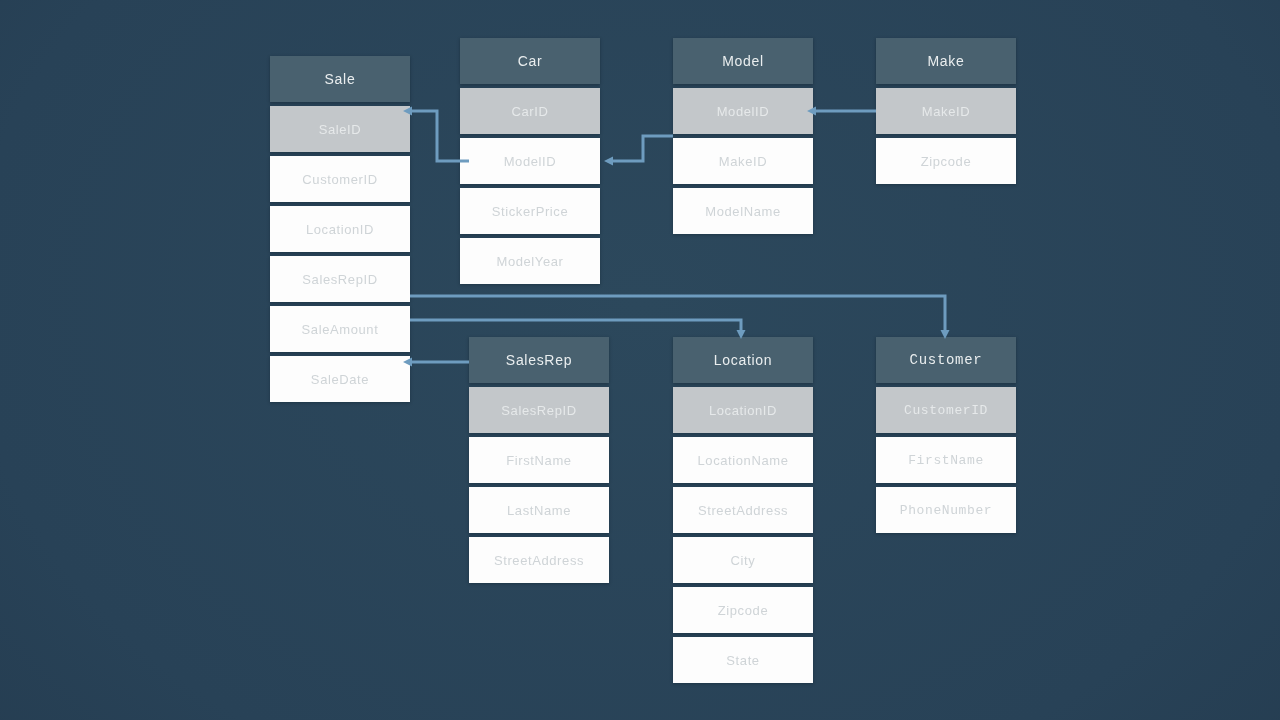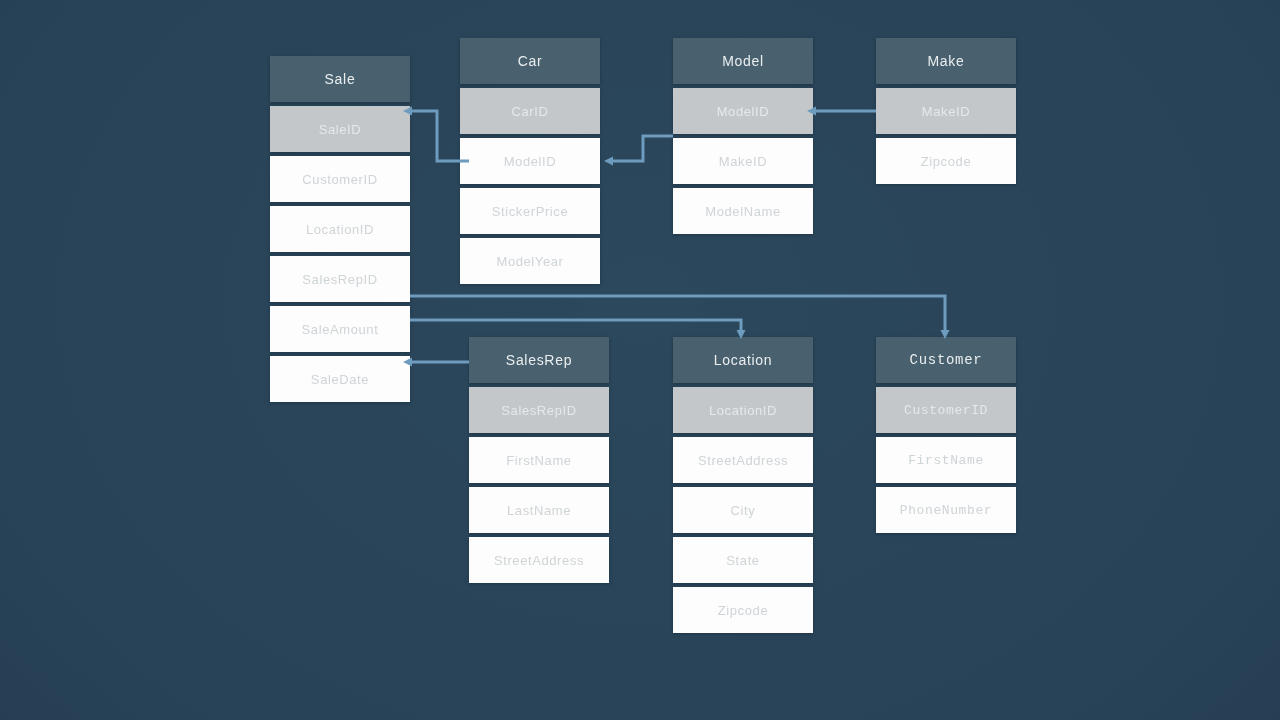--- a/index.html
+++ b/index.html
@@ -88,24 +88,25 @@
       <div class="table" style="left: 469px; top: 337px;">
         <div class="hdr">SalesRep</div>
         <div class="row pk">SalesRepID</div>
         <div class="row">FirstName</div>
         <div class="row">LastName</div>
         <div class="row">StreetAddress</div>
       </div>
       <div class="table" style="left: 673px; top: 337px;">
         <div class="hdr">Location</div>
         <div class="row pk">LocationID</div>
+        <div class="row">LocationName</div>
         <div class="row">StreetAddress</div>
         <div class="row">City</div>
+        <div class="row">Zipcode</div>
         <div class="row">State</div>
-        <div class="row">Zipcode</div>
       </div>
       <div class="table" style="left: 876px; top: 337px; font-family: Liberation Mono, monospace;">
         <div class="hdr">Customer</div>
         <div class="row pk">CustomerID</div>
         <div class="row">FirstName</div>
         <div class="row">PhoneNumber</div>
       </div>
     </div>
   <svg id="wires" viewBox="0 0 1280 720" xmlns="http://www.w3.org/2000/svg">
       <polyline points="408,111 437,111 437,161 469,161"></polyline>

